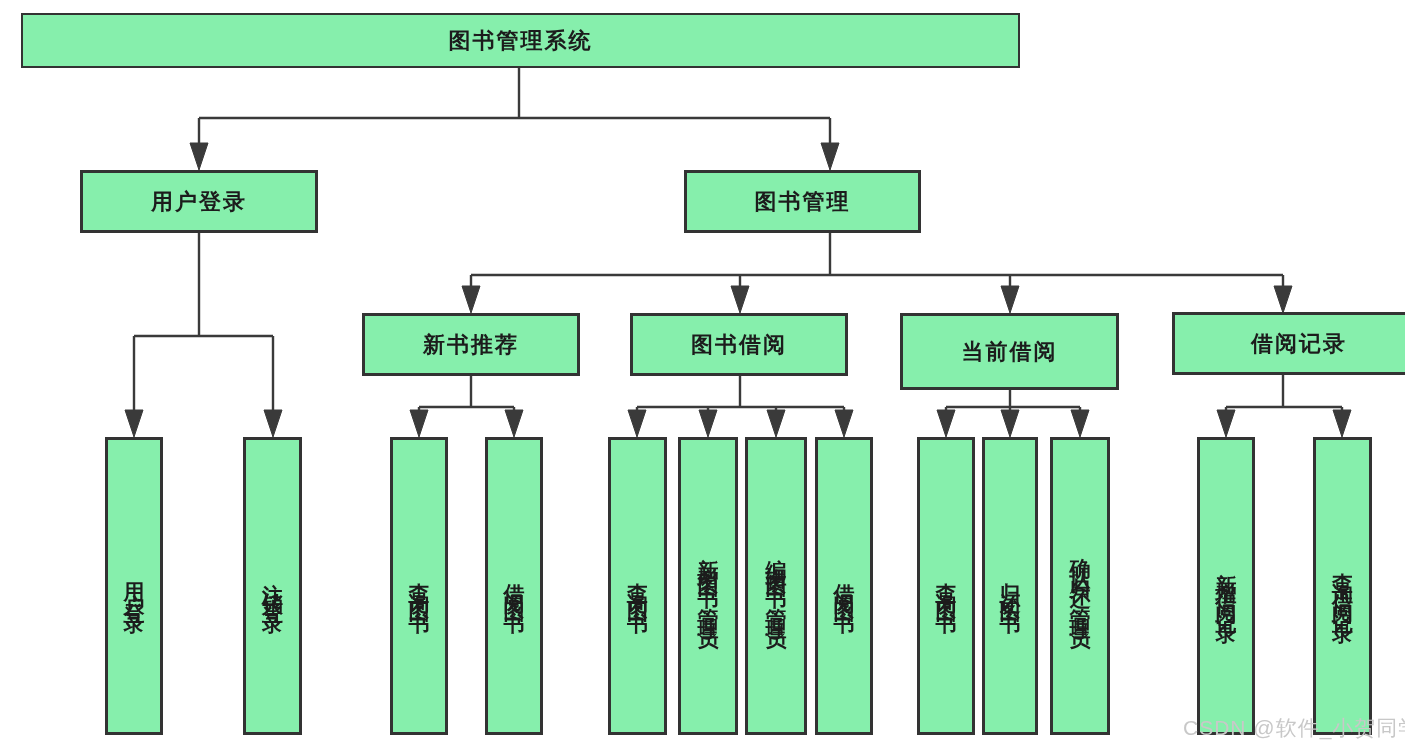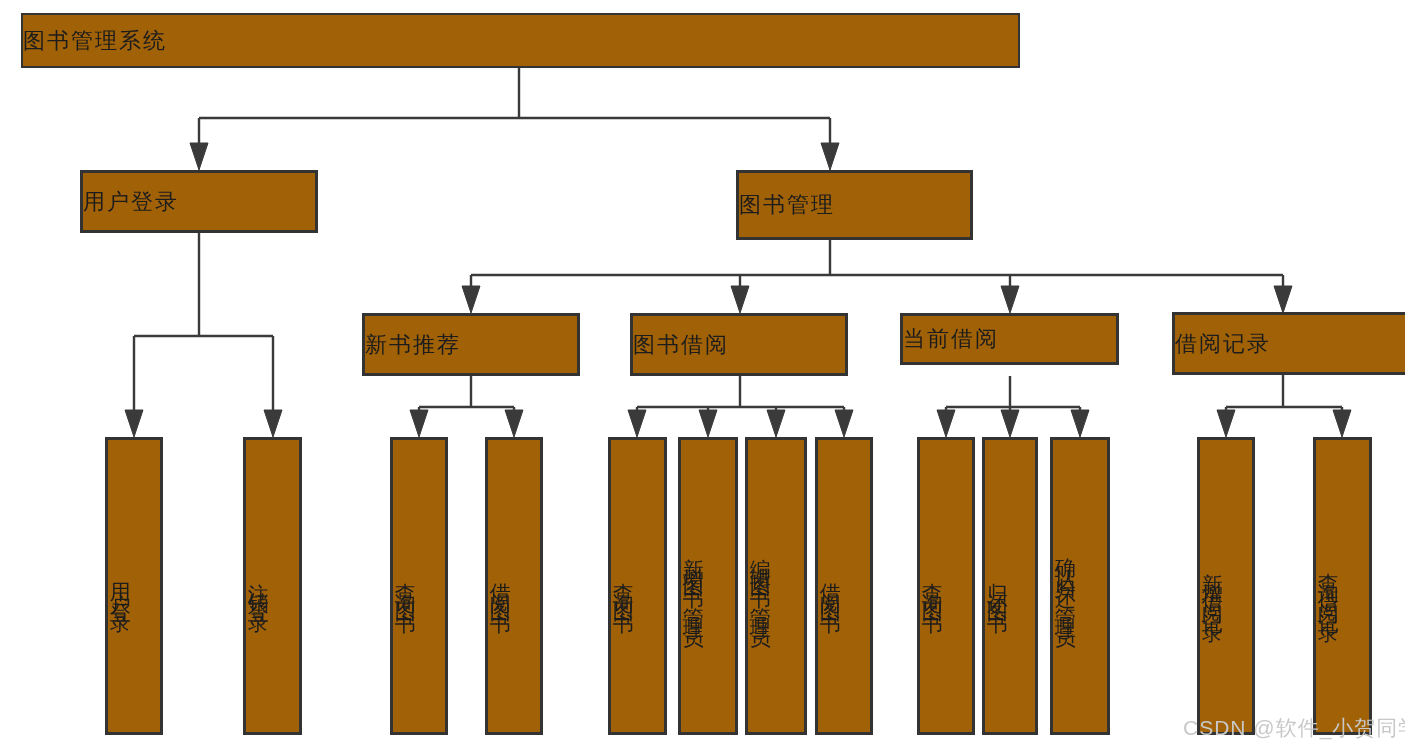--- a/index.html
+++ b/index.html
@@ -24,28 +24,29 @@
   }
   .connectors polygon {
     fill: var(--line, #3a3a3a);
     stroke: var(--line, #3a3a3a);
     stroke-width: 1;
   }
   .node {
     position: absolute;
     box-sizing: border-box;
     border: 3px solid var(--border, #333333);
-    background: #a16207;
+    background: #86efac;
     display: flex;
     align-items: center;
-    justify-content: flex-start;
+    justify-content: center;
     color: var(--text, #1c1c1c);
     font-size: 22px;
     z-index: 2;
     text-align: center;
+    font-weight: bold;
   }
   .node.root-node { border-width: 2px; }
   .hnode span { letter-spacing: 2px; white-space: nowrap; }
   .leaf span {
     writing-mode: vertical-rl;
     text-orientation: mixed;
     letter-spacing: 10px;
     line-height: 1.15;
     font-size: 21px;
   }
@@ -115,31 +116,31 @@
     </g>
   </svg>
 
   <div class="node root-node hnode" style="left:21px; top:13px; width:999px; height:55px;">
     <span>图书管理系统</span>
   </div>
 
   <div class="node hnode" style="left:80px; top:170px; width:238px; height:63px;">
     <span>用户登录</span>
   </div>
-  <div class="node hnode" style="left:736px; top:170px; width:237px; height:70px;">
+  <div class="node hnode" style="left:684px; top:170px; width:237px; height:63px;">
     <span>图书管理</span>
   </div>
 
   <div class="node hnode" style="left:630px; top:313px; width:218px; height:63px;">
     <span>图书借阅</span>
   </div>
   <div class="node hnode" style="left:362px; top:313px; width:218px; height:63px;">
     <span>新书推荐</span>
   </div>
-  <div class="node hnode" style="left:900px; top:313px; width:219px; height:52px;">
+  <div class="node hnode" style="left:900px; top:313px; width:219px; height:77px;">
     <span>当前借阅</span>
   </div>
   <div class="node hnode" style="left:1172px; top:312px; width:254px; height:63px;">
     <span>借阅记录</span>
   </div>
 
   <div class="node leaf" style="left:105px; top:437px; width:58px; height:298px;">
     <span>用户登录</span>
   </div>
   <div class="node leaf" style="left:243px; top:437px; width:59px; height:298px;">

